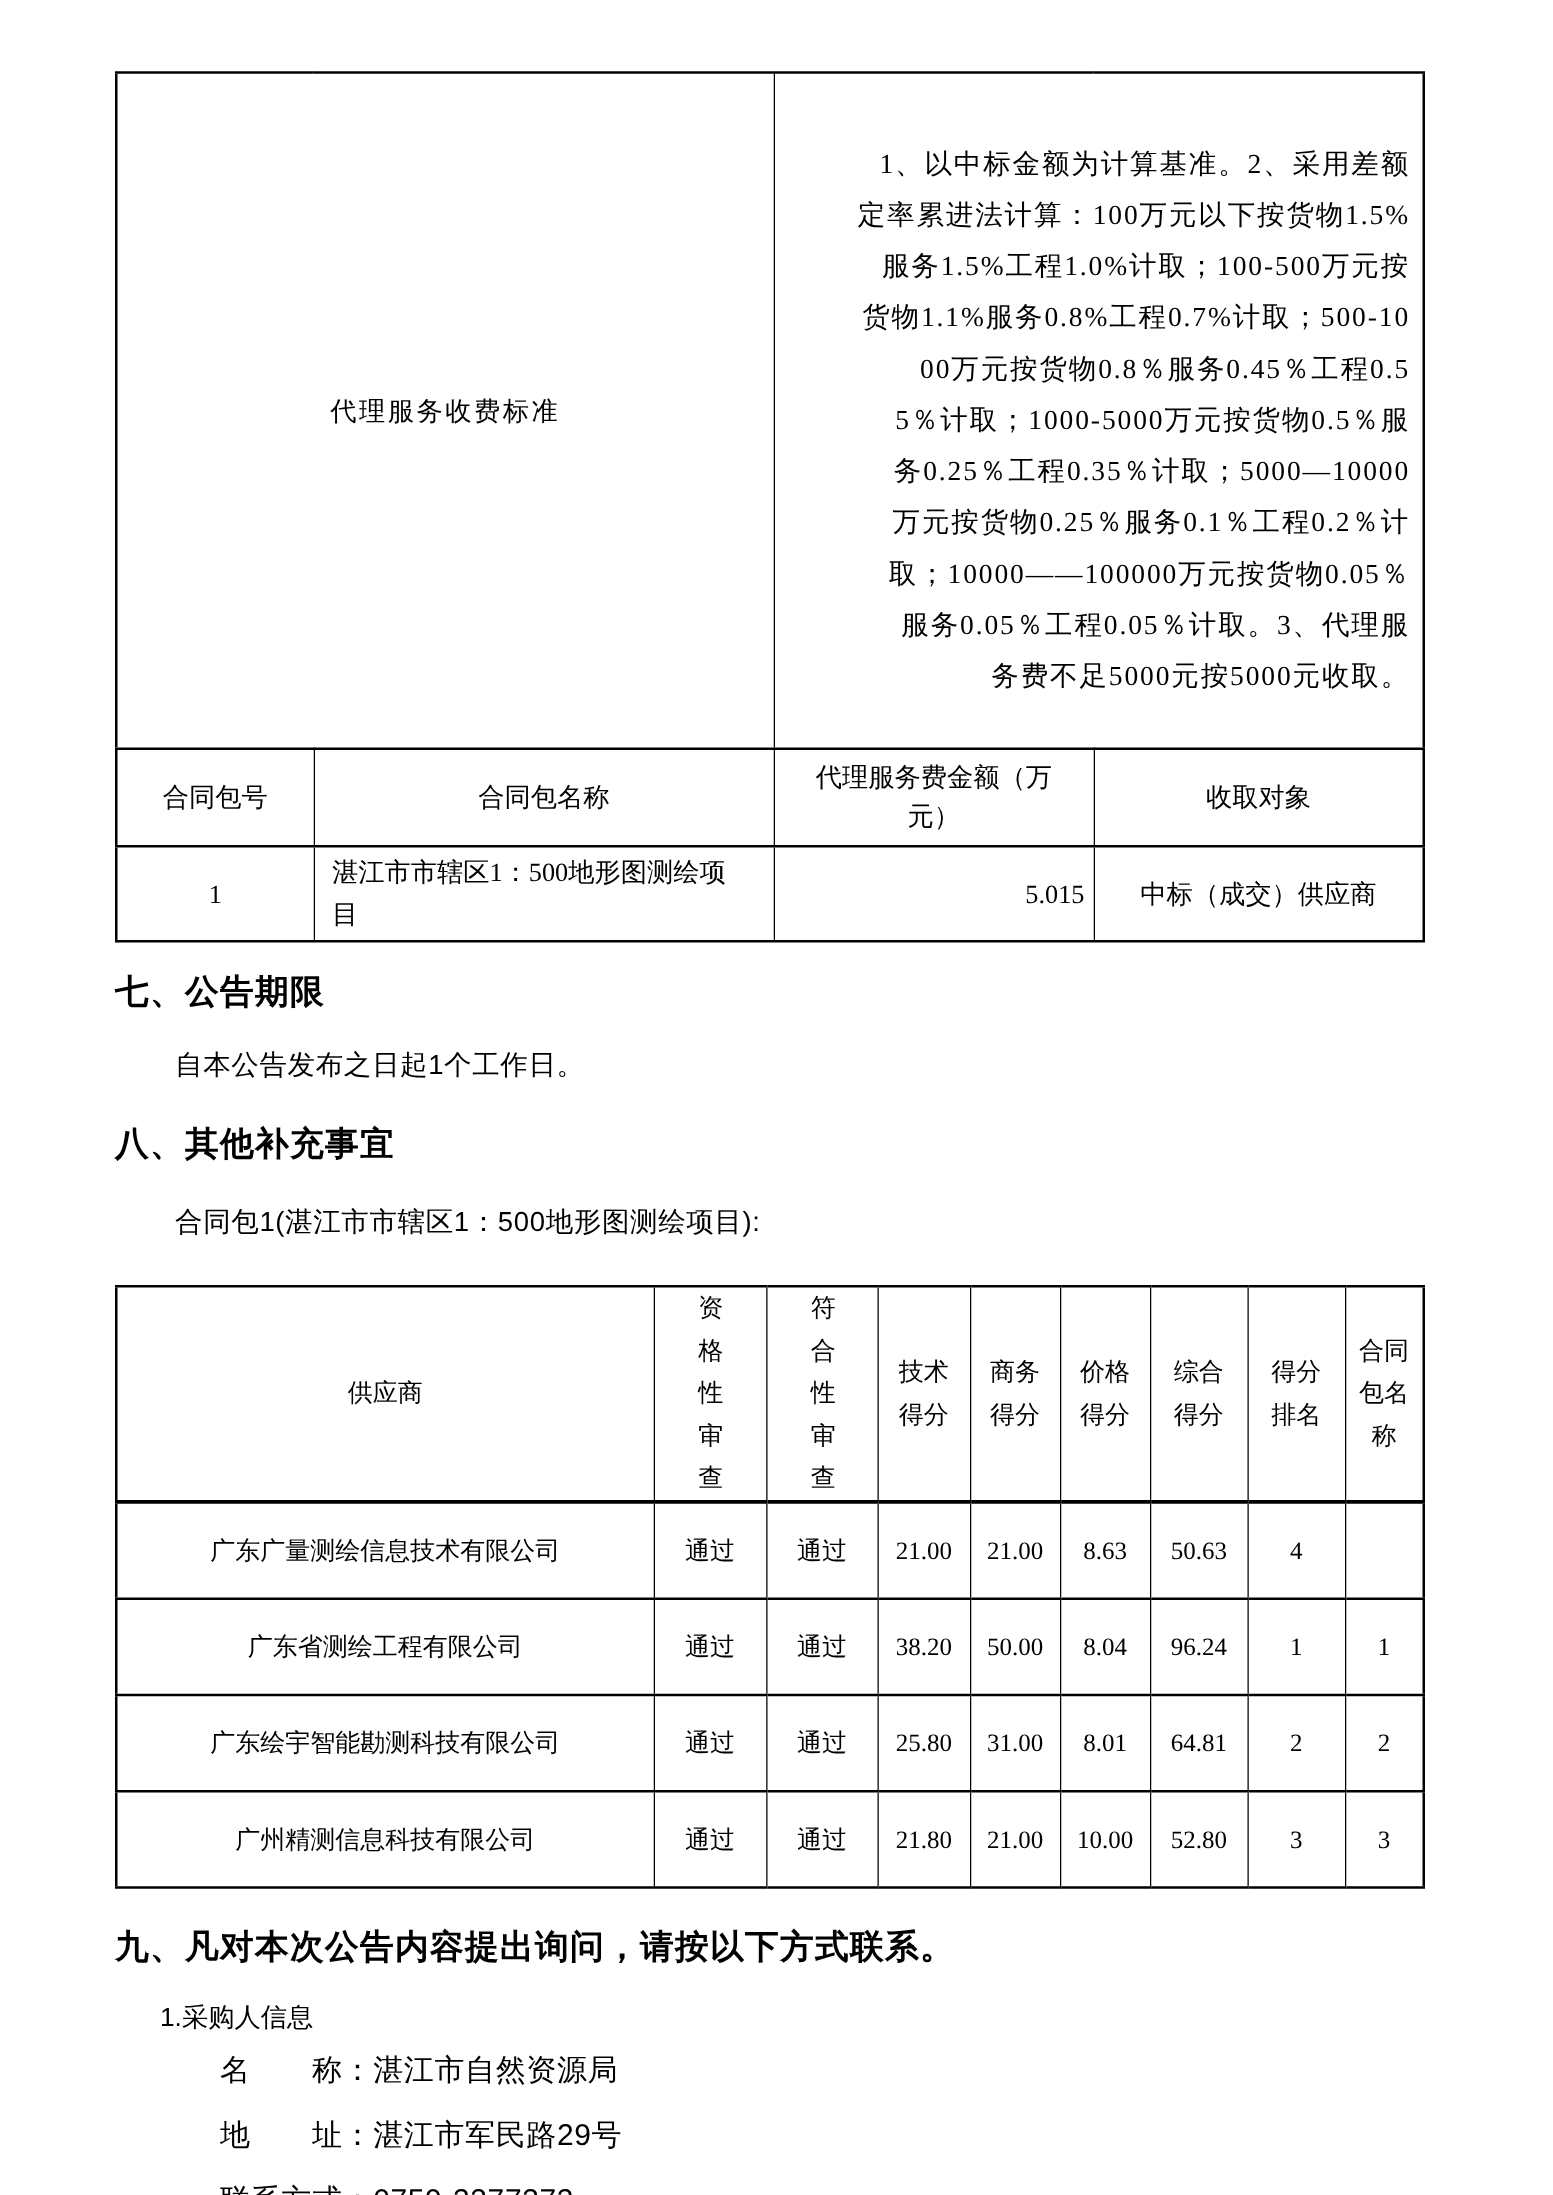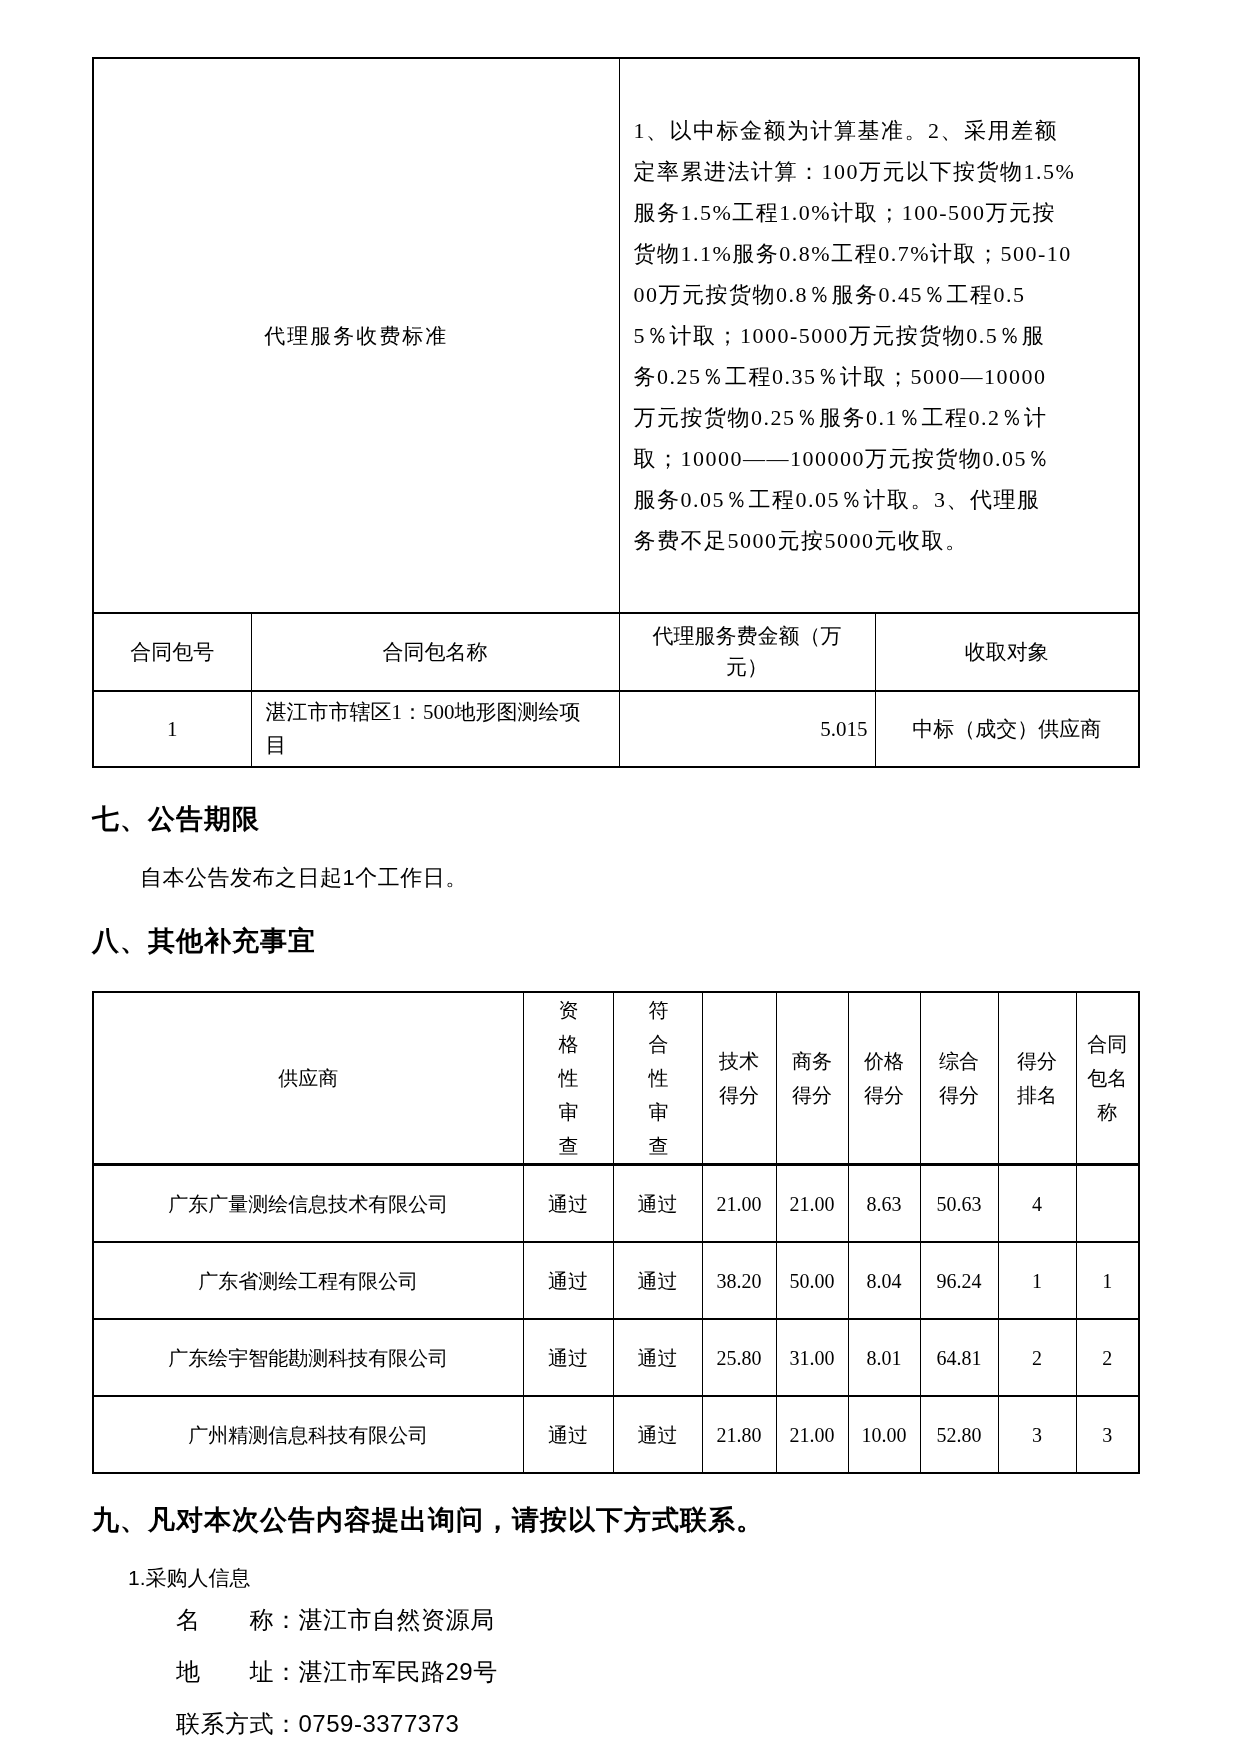--- a/index.html
+++ b/index.html
@@ -11,24 +11,24 @@
     padding:57px 104px 0 92px;
     font-family:"Liberation Serif","DejaVu Serif",serif;
     overflow:hidden;
   }
   table{border-collapse:collapse;table-layout:fixed;width:1046px;}
   td{border:solid #000;border-width:2px 1px;vertical-align:middle;text-align:center;
      font-size:21px;color:#000;overflow:hidden;}
   .t1{border:2px solid #000;}
   .t1 .label-cell{font-size:21px;letter-spacing:2px;}
   .t1 .desc-cell{
-    text-align:left;vertical-align:middle;
+    text-align:right;vertical-align:middle;
     white-space:pre-line;
     font-size:22px;line-height:41px;letter-spacing:1.5px;
-    padding:24px 10px 24px 14px;
+    padding:24px 10px 10px 14px;
     word-break:break-all;
   }
   .t1 tr.big td{height:505px;}
   .t1 tr.head td{height:76px;line-height:31px;word-break:break-all;padding:0 28px;}
   .t1 tr.data td{height:72px;}
   .t1 .name-cell{text-align:left;padding:0 19px 0 14px;line-height:33px;word-break:break-all;}
   .t1 .amount-cell{text-align:right;padding-right:7px;}
   .t2{border:2px solid #000;margin-top:35px;}
   .t2 td{font-size:20px;line-height:34px;word-break:break-all;padding:0 4px;}
   .t2 tr.head td{height:108px;border-bottom:3px solid #000;}
@@ -38,21 +38,21 @@
   .t2 tr.head td:nth-child(2),.t2 tr.head td:nth-child(3){padding:0 35px;}
   .t2 tr.head td:nth-child(4),.t2 tr.head td:nth-child(5),
   .t2 tr.head td:nth-child(6),.t2 tr.head td:nth-child(7),
   .t2 tr.head td:nth-child(8){padding:0 12px;}
   .t2 tr.head td:nth-child(9){padding:0 10px;}
   .sec-title{
     font-family:"Liberation Sans","DejaVu Sans",sans-serif;
     font-weight:600;font-size:27px;line-height:30px;
     margin:0;letter-spacing:1px;
   }
-  #s7-title{margin-top:36px;}
+  #s7-title{margin-top:24px;}
   #s8-title{margin-top:33px;}
   #s9-title{margin-top:31px;}
   .body-line{
     font-family:"Liberation Sans","DejaVu Sans",sans-serif;
     font-size:22px;line-height:30px;margin:29px 0 0 48px;letter-spacing:0.5px;
   }
   #s8-subtitle{margin-top:33px;}
   .purchaser-line{
     font-family:"Liberation Sans","DejaVu Sans",sans-serif;
     font-size:21px;line-height:28px;margin:29px 0 0 36px;
@@ -102,20 +102,21 @@
       <td class="amount-cell">5.015</td>
       <td>中标（成交）供应商</td>
     </tr>
   </tbody>
     </table>
 
   <h2 class="sec-title" id="s7-title">七、公告期限</h2>
   <p class="body-line">自本公告发布之日起1个工作日。</p>
 
   <h2 class="sec-title" id="s8-title">八、其他补充事宜</h2>
+  <p class="body-line" id="s8-subtitle">合同包1(湛江市市辖区1：500地形图测绘项目):</p>
 
   <table class="t2">
     <colgroup>
       <col style="width:430px">
         <col style="width:90px">
         <col style="width:89px">
       <col style="width:74px">
         <col style="width:72px">
         <col style="width:72px">
       <col style="width:78px">

